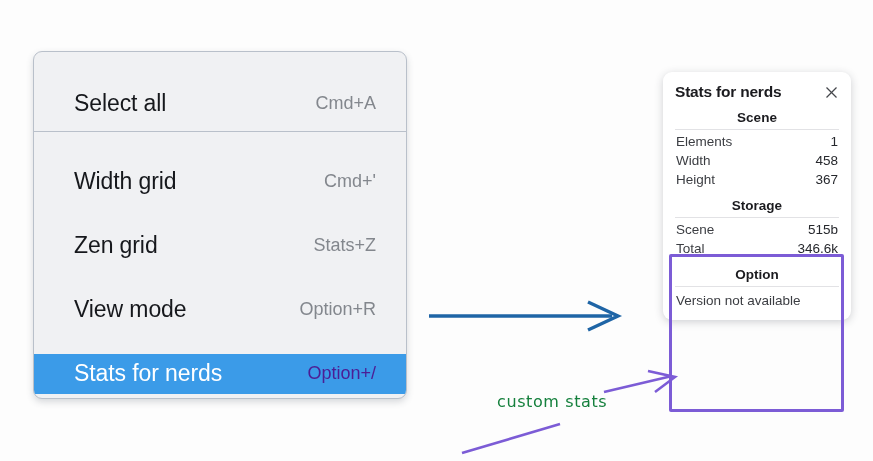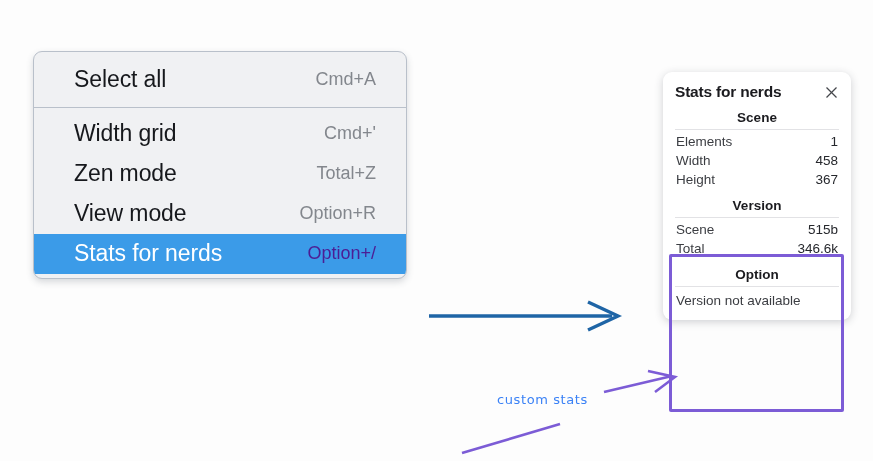--- a/index.html
+++ b/index.html
@@ -35,20 +35,21 @@
     border-bottom: 1.5px solid #b9c0ca;
   }
   .menu-item {
     display: flex;
     align-items: center;
     justify-content: space-between;
     padding: 4px 30px 5px 40px;
     box-sizing: border-box;
     height: 40px;
     cursor: default;
+    margin-top: 24px;
   }
   .menu-item.selected {
     background: #3b9be8;
   }
   .menu-label {
     font-size: 23px;
     color: #16181c;
     letter-spacing: -0.1px;
     white-space: nowrap;
   }
@@ -151,22 +152,22 @@
     width: 873px;
     height: 461px;
     pointer-events: none;
     overflow: visible;
   }
   #annotation-label {
     position: absolute;
     left: 497px;
     top: 392px;
     font-family: "DejaVu Sans", sans-serif;
-    font-size: 13px;
-    color: #3b82f6;
+    font-size: 16px;
+    color: #15803d;
     letter-spacing: 0.6px;
     white-space: nowrap;
   }
 </style>
 </head>
 <body>
 
 <div id="context-menu">
 
   <div class="menu-group first">
@@ -175,22 +176,22 @@
       <span class="menu-shortcut">Cmd+A</span>
     </div>
   </div>
 
   <div class="menu-group">
     <div class="menu-item">
       <span class="menu-label">Width grid</span>
       <span class="menu-shortcut">Cmd+'</span>
     </div>
     <div class="menu-item">
-      <span class="menu-label">Zen mode</span>
-      <span class="menu-shortcut">Total+Z</span>
+      <span class="menu-label">Zen grid</span>
+      <span class="menu-shortcut">Stats+Z</span>
     </div>
     <div class="menu-item">
       <span class="menu-label">View mode</span>
       <span class="menu-shortcut">Option+R</span>
     </div>
     <div class="menu-item selected">
       <span class="menu-label">Stats for nerds</span>
       <span class="menu-shortcut">Option+/</span>
     </div>
   </div>
@@ -215,21 +216,21 @@
   </div>
   <div class="stat-row">
     <span class="stat-label">Width</span>
     <span class="stat-value">458</span>
   </div>
   <div class="stat-row">
     <span class="stat-label">Height</span>
     <span class="stat-value">367</span>
   </div>
 
-  <div class="section-head">Version</div>
+  <div class="section-head">Storage</div>
   <div class="section-rule"></div>
   <div class="stat-row">
     <span class="stat-label">Scene</span>
     <span class="stat-value">515b</span>
   </div>
   <div class="stat-row">
     <span class="stat-label">Total</span>
     <span class="stat-value">346.6k</span>
   </div>
 

